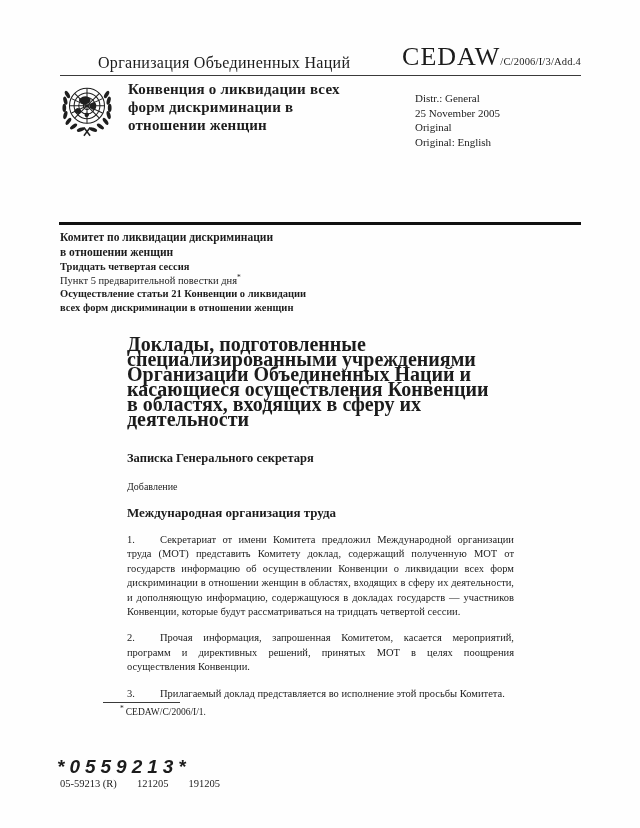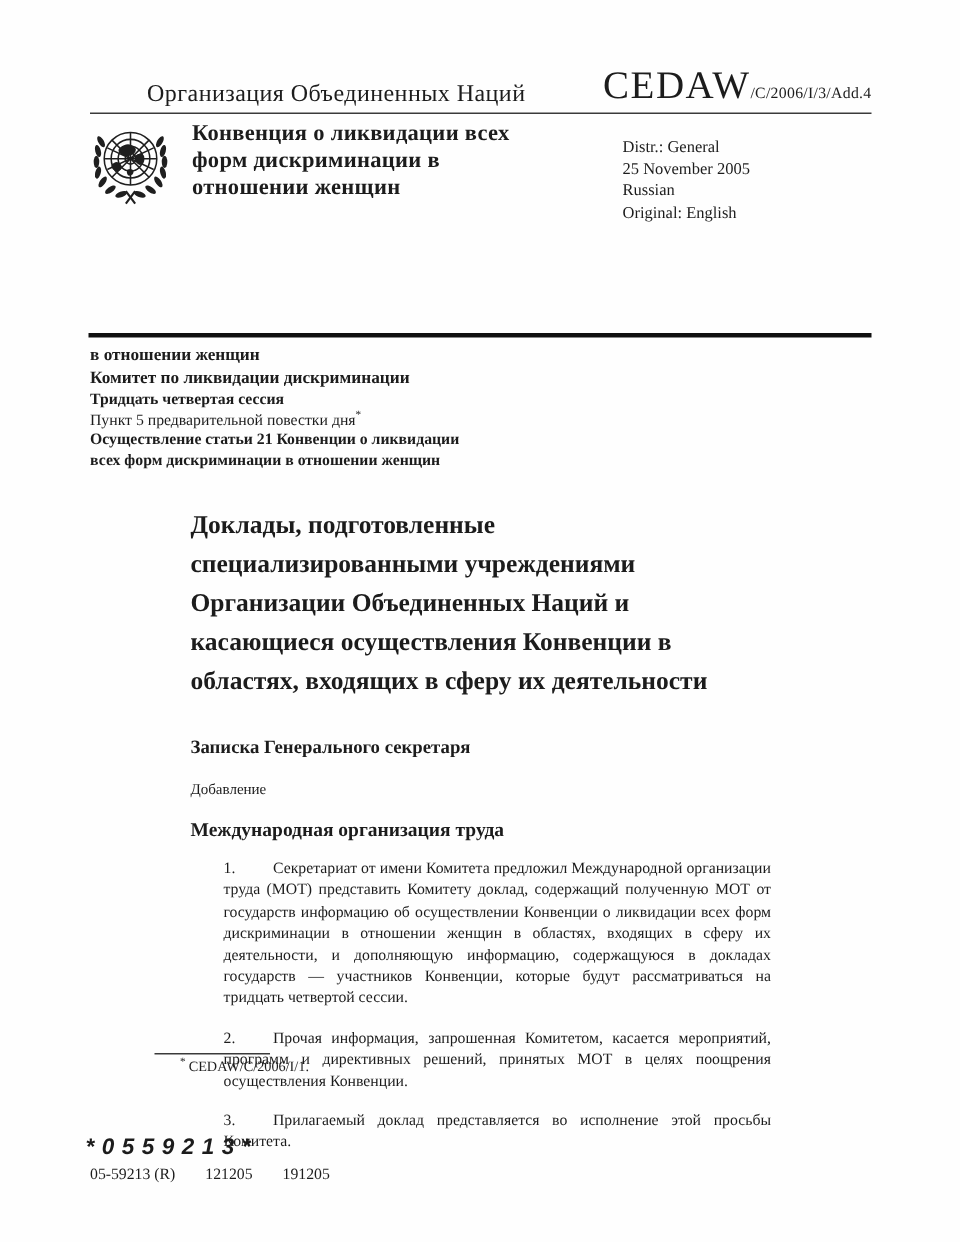--- a/index.html
+++ b/index.html
@@ -22,37 +22,37 @@
 
   .distr { position:absolute; left:415px; top:91px; font-size:11px; line-height:14.5px; }
 
   .committee { position:absolute; left:60px; top:230px; font-size:10.5px; line-height:13.5px; }
   .committee .cname { font-size:11.5px; font-weight:bold; line-height:15px; }
   .committee .session { font-weight:bold; }
   .committee .topic { font-weight:bold; }
   sup.fnm { font-size:7.5px; vertical-align:super; line-height:0; }
 
   .main { position:absolute; left:127px; top:337px; width:387px; }
-  .doc-title { font-size:17px; font-weight:bold; line-height:26px; width:374px; }
+  .doc-title { font-size:20px; font-weight:bold; line-height:15px; width:374px; }
   .subtitle { margin-top:24px; font-size:12.5px; font-weight:bold; }
   .addendum { margin-top:15px; font-size:10px; font-weight:normal; }
   .section-title { margin-top:13px; font-size:13px; font-weight:bold; }
-  .para { margin-top:12px; font-size:10.5px; line-height:14.4px; text-align:justify;margin-left:22px; }
+  .para { margin-top:12px; font-size:10.5px; line-height:14.4px; text-align:justify; }
   .para .pnum { display:inline-block; width:33px; }
 
   .footnote { position:absolute; left:103px; top:702px; font-size:9.5px; }
   .fn-rule { width:77px; height:1px; background:#3a3a3a; margin-bottom:4px; }
   .fn-text { padding-left:17px; }
   .fn-text .fn-body { margin-left:2px; }
 
   .docid { position:absolute; left:60px; top:778px; font-size:10.5px; white-space:nowrap; }
   .docid .g { margin-left:20px; }
 
   .barcode { position:absolute; left:57px; top:756px; font-family:"Liberation Sans", sans-serif;
-             font-weight:bold; font-style:italic; font-size:15px; letter-spacing:5px; }
+             font-weight:bold; font-style:italic; font-size:19px; letter-spacing:5px; }
 </style>
 </head>
 <body>
 
 <div class="page">
 
   <div class="org-name">Организация Объединенных Наций</div>
 
   <div class="symbol">
     <span class="sym-main">CEDAW</span><span class="sym-suffix">/C/2006/I/3/Add.4</span>
@@ -101,29 +101,29 @@
       <path d="M29 55 L35 47"></path>
       <path d="M35 55 L29 47"></path>
     </g>
   </svg>
 
   <div class="conv-title">Конвенция о ликвидации всех форм дискриминации в отношении женщин</div>
 
   <div class="distr">
     <div>Distr.: General</div>
     <div>25 November 2005</div>
-    <div>Russian</div>
+    <div>Original</div>
     <div>Original: English</div>
   </div>
 
   <div class="rule-thick"></div>
 
   <div class="committee">
+    <div class="cname">Комитет по ликвидации дискриминации</div>
     <div class="cname">в отношении женщин</div>
-    <div class="cname">Комитет по ликвидации дискриминации</div>
     <div class="session">Тридцать четвертая сессия</div>
     <div><span>Пункт 5 предварительной повестки дня</span><sup class="fnm">*</sup></div>
     <div class="topic">Осуществление статьи 21 Конвенции о ликвидации</div>
     <div class="topic">всех форм дискриминации в отношении женщин</div>
   </div>
 
   <div class="main">
     <div class="doc-title">Доклады, подготовленные специализированными учреждениями Организации Объединенных Наций и касающиеся осуществления Конвенции в областях, входящих в сферу их деятельности</div>
     <div class="subtitle">Записка Генерального секретаря</div>
     <div class="addendum">Добавление</div>

